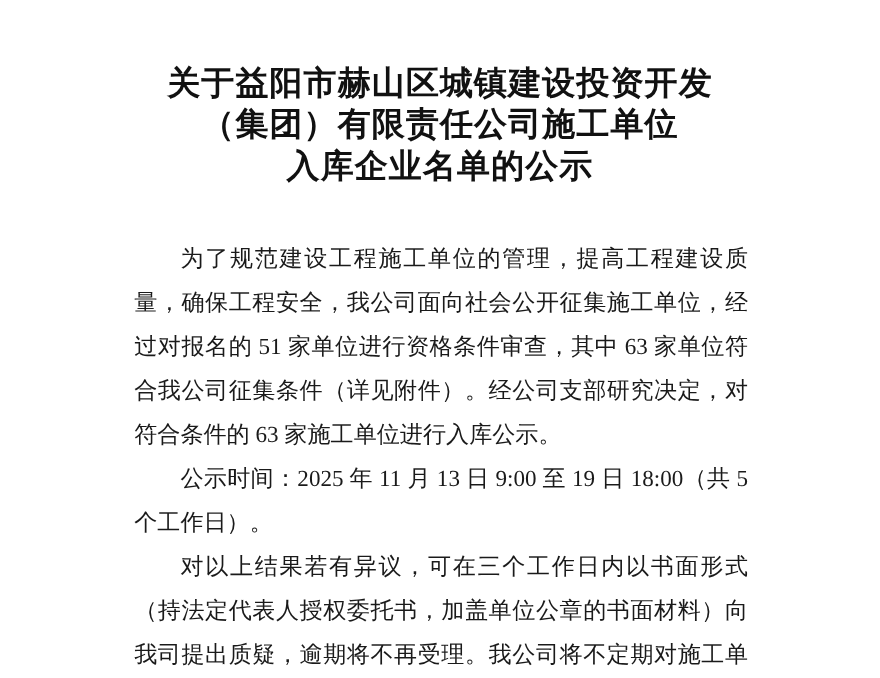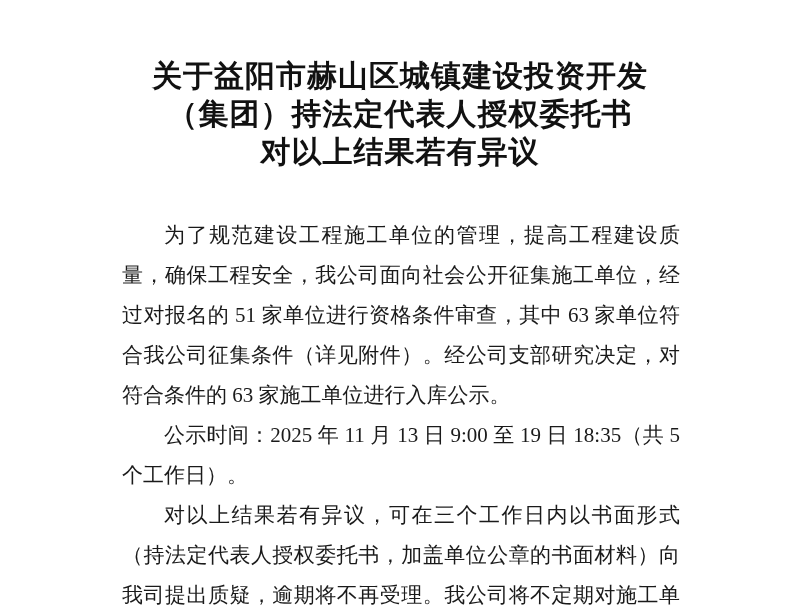--- a/index.html
+++ b/index.html
@@ -42,22 +42,22 @@
     padding: 0;
     text-indent: 2em;
   }
 </style>
 </head>
 <body>
 
 <div class="page">
   <div class="doc-title">
     <div class="title-line">关于益阳市赫山区城镇建设投资开发</div>
-    <div class="title-line">（集团）持法定代表人授权委托书</div>
-    <div class="title-line">对以上结果若有异议</div>
+    <div class="title-line">（集团）有限责任公司施工单位</div>
+    <div class="title-line">入库企业名单的公示</div>
   </div>
 
   <div class="doc-body">
     <p>为了规范建设工程施工单位的管理，提高工程建设质量，确保工程安全，我公司面向社会公开征集施工单位，经过对报名的 51 家单位进行资格条件审查，其中 63 家单位符合我公司征集条件（详见附件）。经公司支部研究决定，对符合条件的 63 家施工单位进行入库公示。</p>
-    <p>公示时间：2025 年 11 月 13 日 9:00 至 19 日 18:35（共 5 个工作日）。</p>
+    <p>公示时间：2025 年 11 月 13 日 9:00 至 19 日 18:00（共 5 个工作日）。</p>
     <p>对以上结果若有异议，可在三个工作日内以书面形式（持法定代表人授权委托书，加盖单位公章的书面材料）向我司提出质疑，逾期将不再受理。我公司将不定期对施工单位入库企业进行服务品质的评估，实行“有进有出”的动态管理。</p>
   </div>
 </div>
 
 </body></html>

